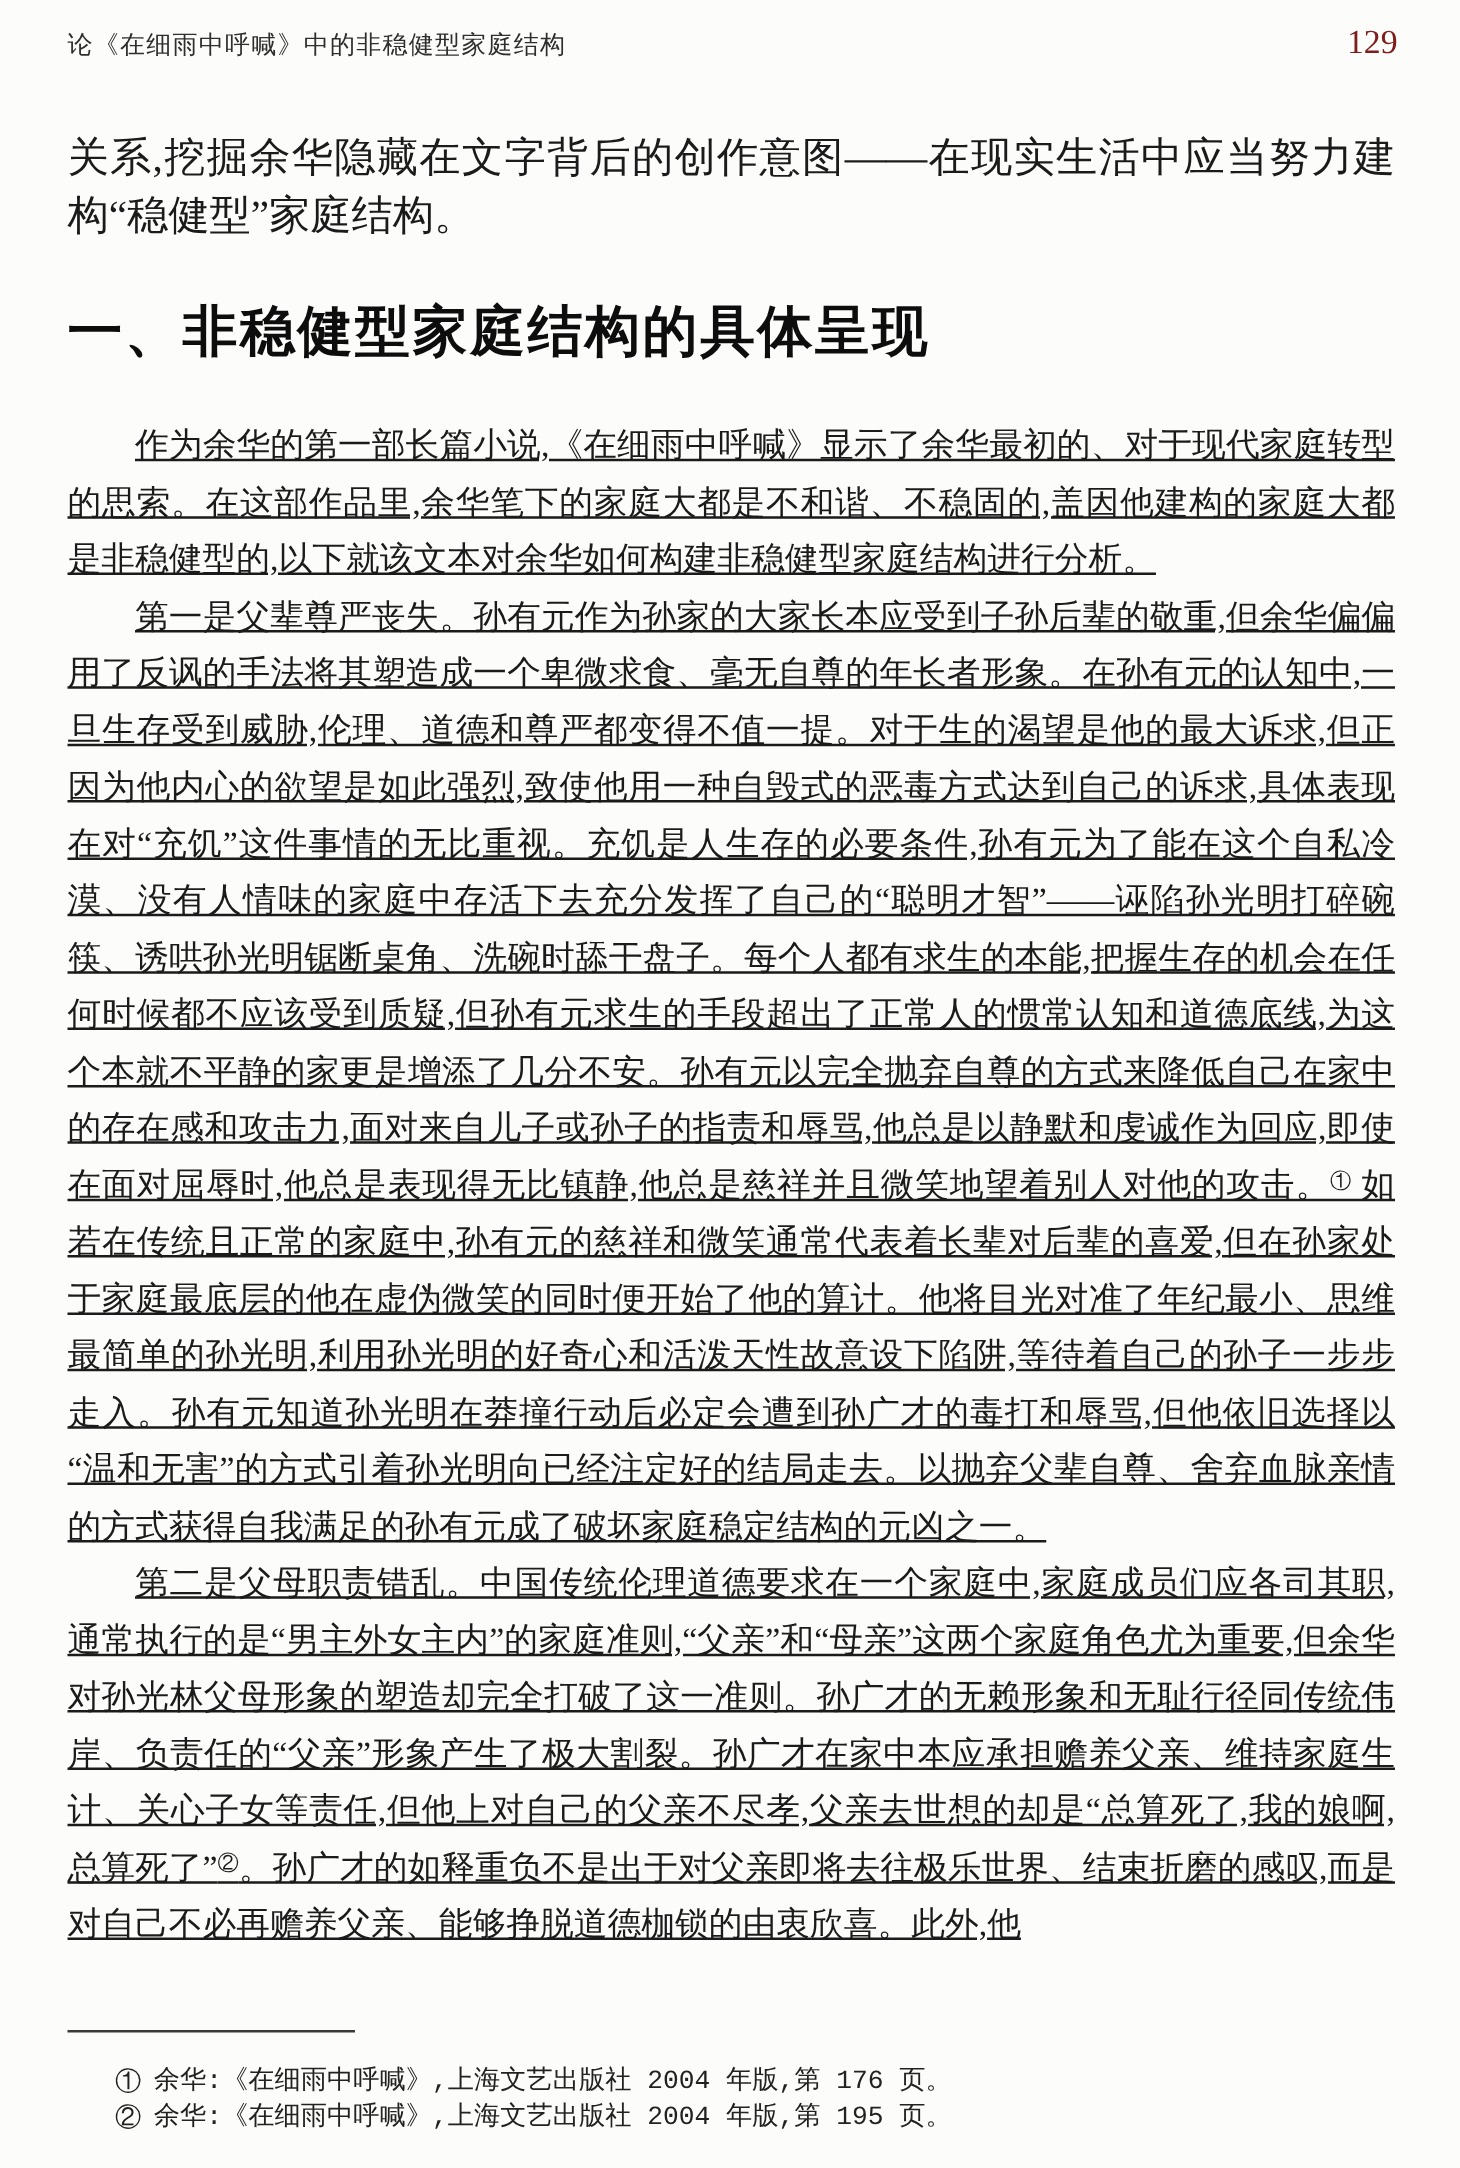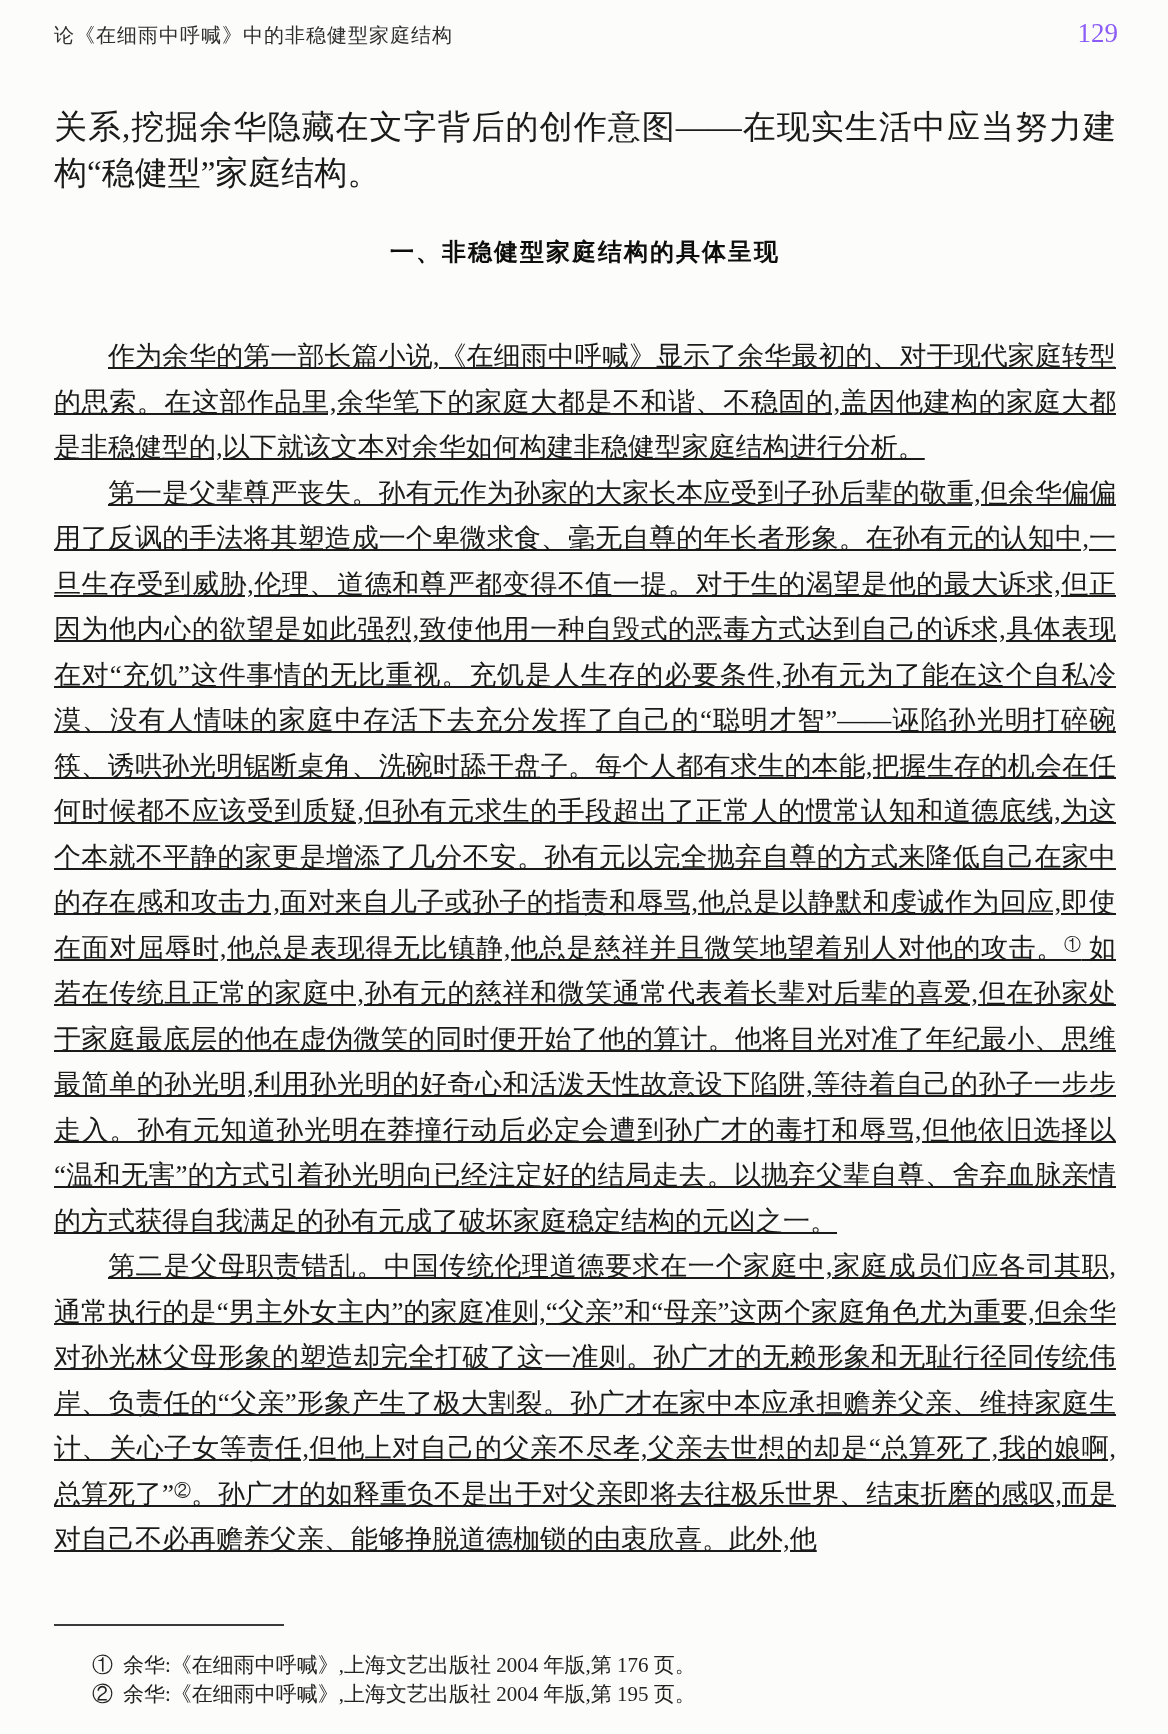--- a/index.html
+++ b/index.html
@@ -26,43 +26,43 @@
     justify-content: space-between;
     align-items: baseline;
   }
   .running-title {
     font-size: 20px;
     letter-spacing: 1px;
     color: #2e2e2e;
   }
   .page-number {
     font-size: 27px;
-    color: #8b5cf6;
+    color: #7f1d1d;
   }
   .lead {
     position: absolute;
     left: 54px;
     width: 1062px;
     top: 105px;
     font-size: 33px;
     line-height: 45.5px;
     text-align: justify;
     text-justify: inter-character;
     color: #1b1b1b;
   }
   .heading {
     position: absolute;
     left: 54px;
     width: 1062px;
     top: 236px;
     margin: 0;
-    text-align: center;
+    text-align: left;
     font-family: Liberation Sans, sans-serif;
     font-weight: 700;
-    font-size: 24px;
+    font-size: 44px;
     letter-spacing: 2px;
     color: #0d0d0d;
   }
   .body-text {
     position: absolute;
     left: 54px;
     width: 1062px;
     top: 334px;
     font-size: 27px;
     line-height: 45.5px;
@@ -102,20 +102,21 @@
   }
   .footnote {
     display: flex;
     padding-left: 38px;
   }
   .fn-marker {
     flex: 0 0 31px;
   }
   .fn-text {
     flex: 1;
+    font-family: Liberation Mono, monospace;
   }
 </style>
 </head>
 <body>
 
 <div class="page">
 
   <div class="header">
     <span class="running-title">论《在细雨中呼喊》中的非稳健型家庭结构</span>
     <span class="page-number">129</span>

